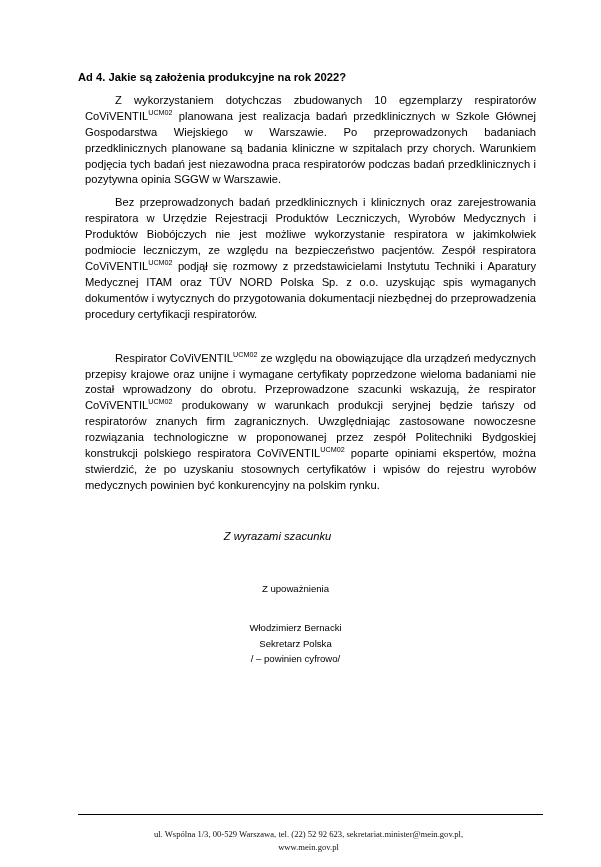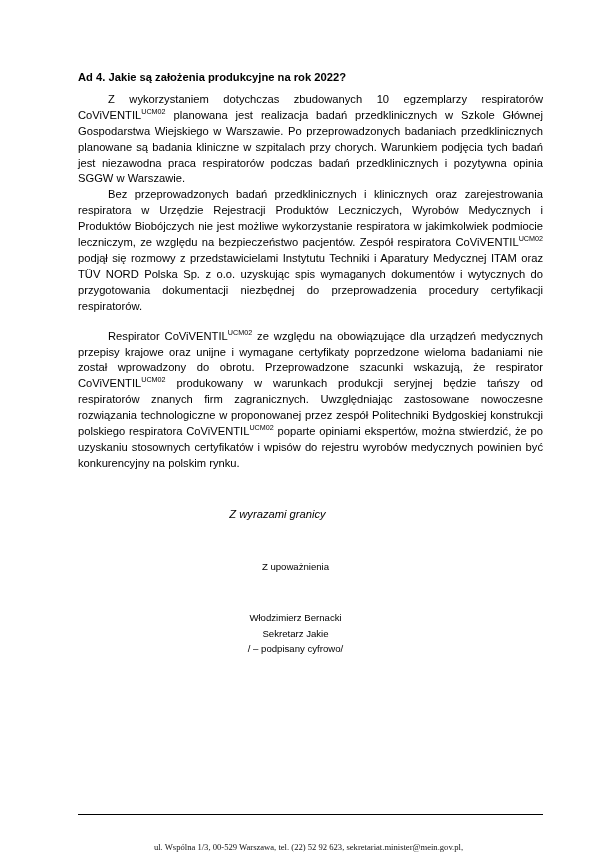--- a/index.html
+++ b/index.html
@@ -26,21 +26,21 @@
     font-size: 11.2px;
     font-weight: bold;
     line-height: 1.42;
     text-align: justify;
     margin: 0 0 6px 0;
   }
   .para {
     font-size: 11.2px;
     line-height: 1.42;
     text-align: justify;
-    margin: 0;
+    margin: 7px;
     text-indent: 30px;
   }
   .block-gap {
     height: 14px;
   }
   sup.sub-mark {
     font-size: 7.2px;
     vertical-align: super;
     line-height: 0;
   }
@@ -62,21 +62,21 @@
   }
   .authority .from-line {
     font-size: 9.6px;
     line-height: 1.5;
   }
   .authority .ministry {
     font-size: 12.4px;
     line-height: 1.5;
   }
   .person {
-    margin-top: 36px;
+    margin-top: 24px;
     text-align: center;
     padding-right: 30px;
     font-size: 9.6px;
     line-height: 1.62;
   }
   .footer {
     position: absolute;
     left: 16px;
     right: 0;
     bottom: 14px;
@@ -106,32 +106,33 @@
     <p class="para">Bez przeprowadzonych badań przedklinicznych i klinicznych oraz zarejestrowania respiratora w Urzędzie Rejestracji Produktów Leczniczych, Wyrobów Medycznych i Produktów Biobójczych nie jest możliwe wykorzystanie respiratora w jakimkolwiek podmiocie leczniczym, ze względu na bezpieczeństwo pacjentów. Zespół respiratora CoViVENTIL<sup class="sub-mark">UCM02</sup> podjął się rozmowy z przedstawicielami Instytutu Techniki i Aparatury Medycznej ITAM oraz TÜV NORD Polska Sp. z o.o. uzyskując spis wymaganych dokumentów i wytycznych do przygotowania dokumentacji niezbędnej do przeprowadzenia procedury certyfikacji respiratorów.</p>
   </div>
 
   <div class="block-gap"></div>
 
   <div>
     <p class="para">Respirator CoViVENTIL<sup class="sub-mark">UCM02</sup> ze względu na obowiązujące dla urządzeń medycznych przepisy krajowe oraz unijne i wymagane certyfikaty poprzedzone wieloma badaniami nie został wprowadzony do obrotu. Przeprowadzone szacunki wskazują, że respirator CoViVENTIL<sup class="sub-mark">UCM02</sup> produkowany w warunkach produkcji seryjnej będzie tańszy od respiratorów znanych firm zagranicznych. Uwzględniając zastosowane nowoczesne rozwiązania technologiczne w proponowanej przez zespół Politechniki Bydgoskiej konstrukcji polskiego respiratora CoViVENTIL<sup class="sub-mark">UCM02</sup> poparte opiniami ekspertów, można stwierdzić, że po uzyskaniu stosownych certyfikatów i wpisów do rejestru wyrobów medycznych powinien być konkurencyjny na polskim rynku.</p>
   </div>
 
   <div class="sign-wrap">
-    <p class="sign-italic">Z wyrazami granicy</p>
+    <p class="sign-italic">Z wyrazami szacunku</p>
   </div>
 
   <div class="authority">
     <div class="from-line">Z upoważnienia</div>
   </div>
 
   <div class="person">
     <div>Włodzimierz Bernacki</div>
-    <div>Sekretarz Jakie</div>
-    <div>/ – podpisany cyfrowo/</div>
+    <div>Sekretarz Polska</div>
+    <div>/ – powinien cyfrowo/</div>
   </div>
 
   <div class="footer-rule"></div>
 
   <div class="footer">
     <div>ul. Wspólna 1/3, 00-529 Warszawa, tel. (22) 52 92 623, sekretariat.minister@mein.gov.pl,</div>
+    <div>www.mein.gov.pl</div>
   </div>
 
 </div>
 
 </body></html>

